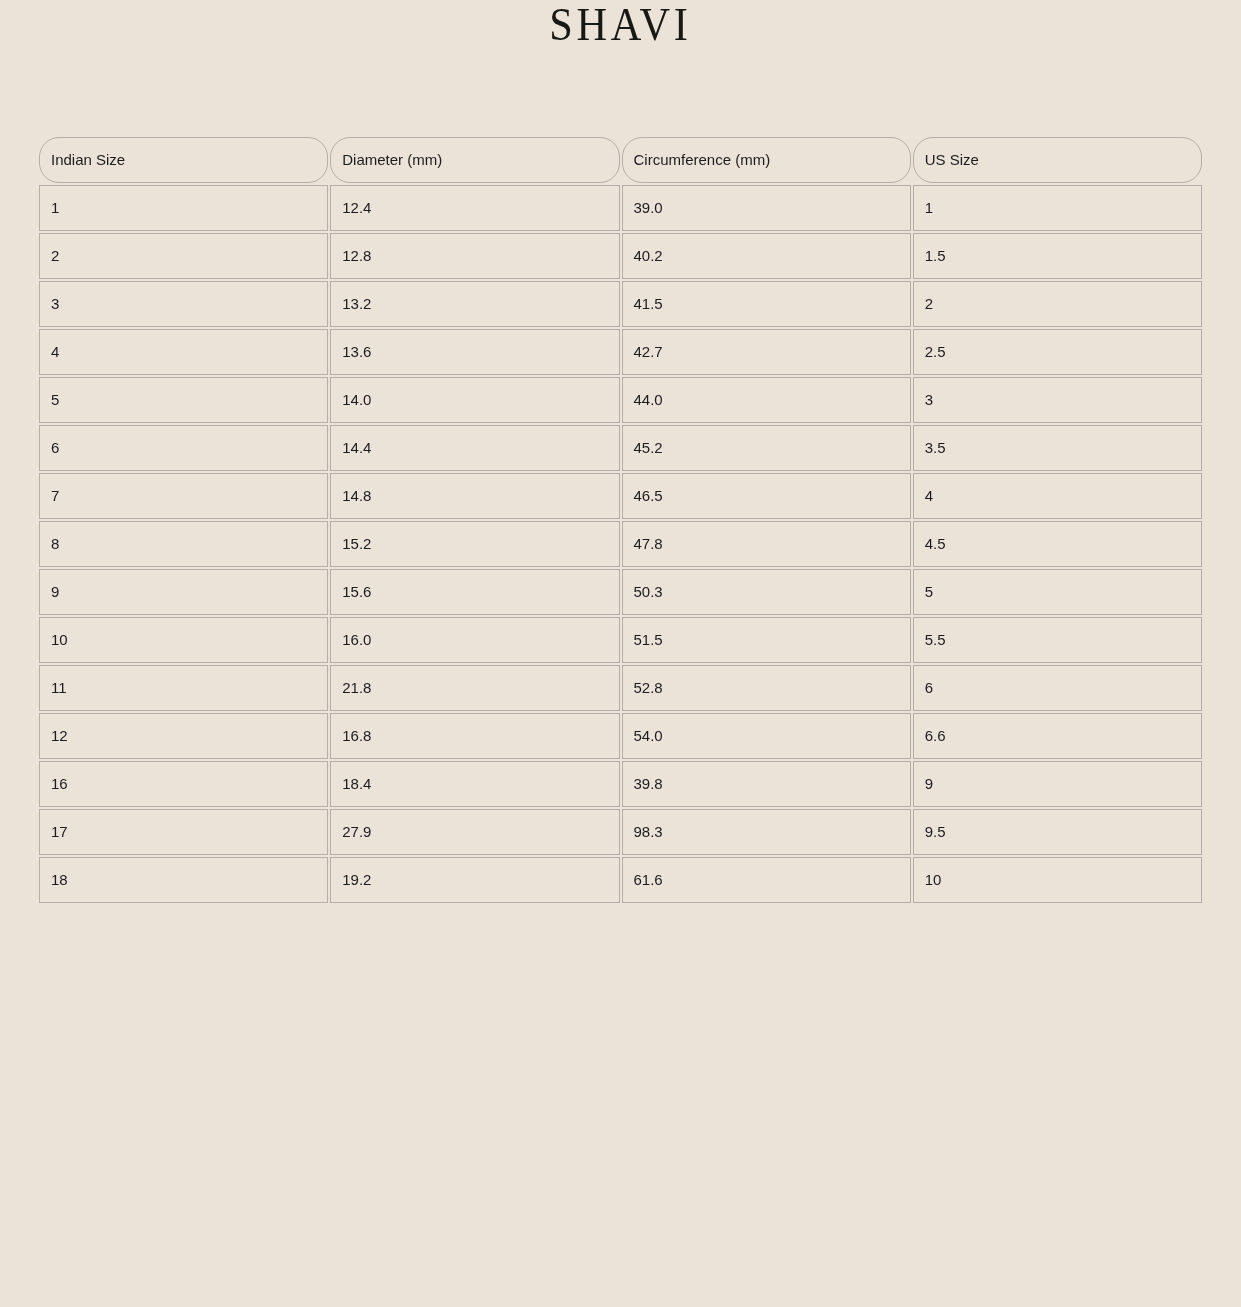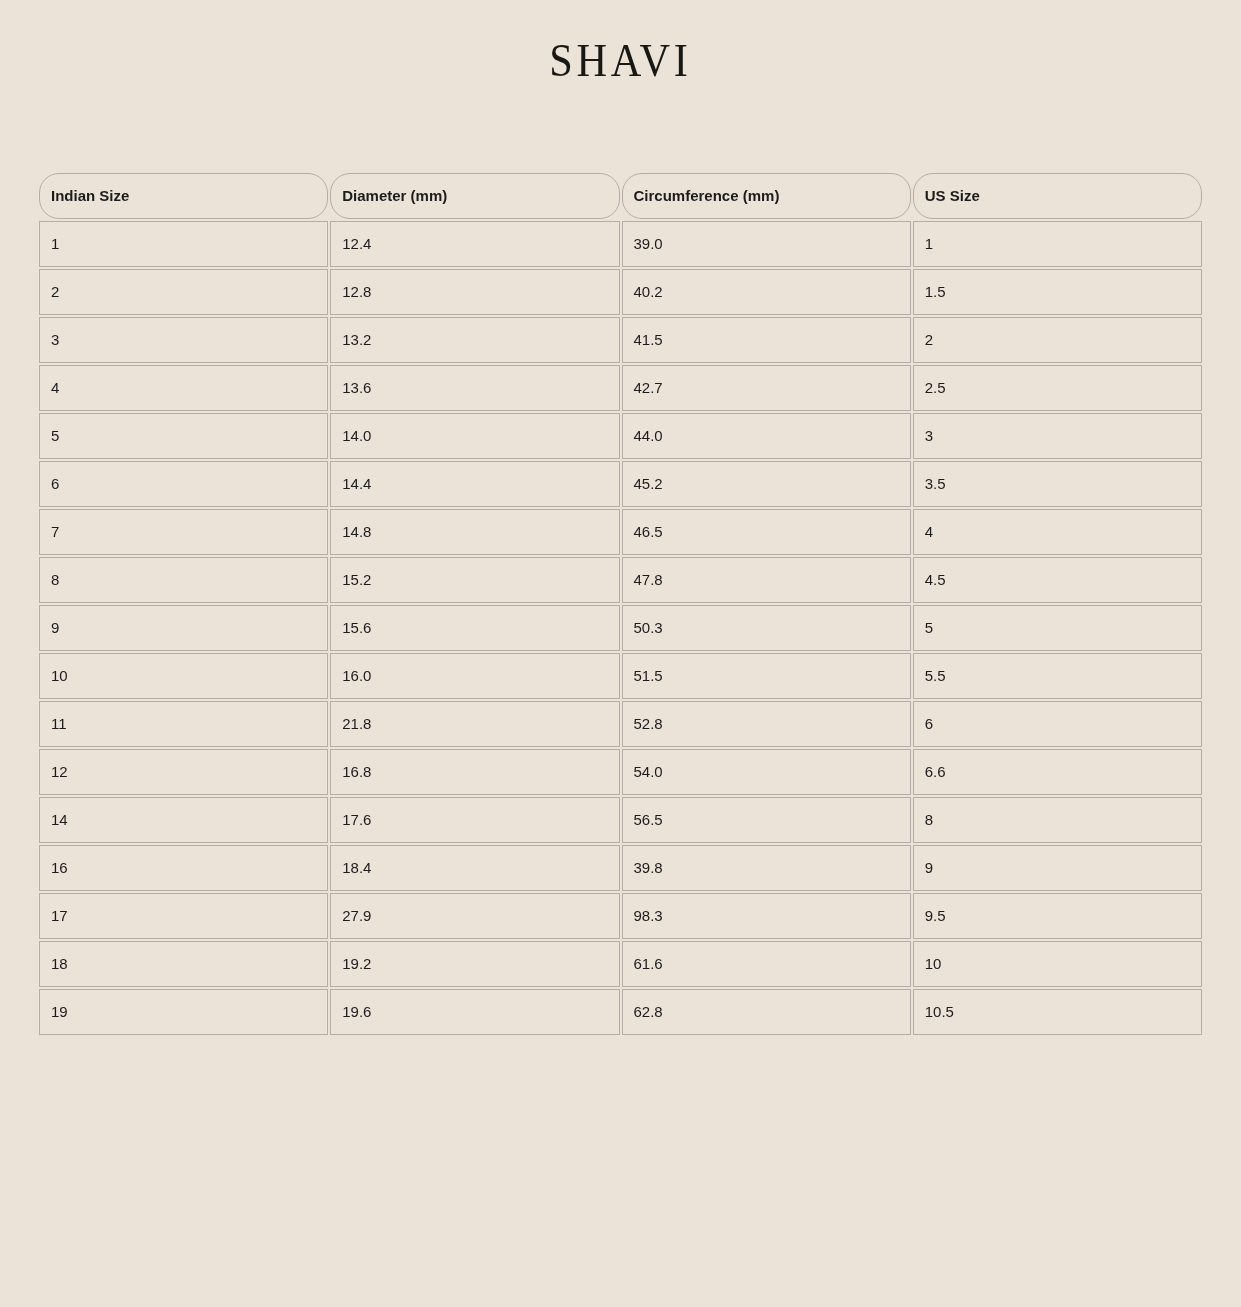--- a/index.html
+++ b/index.html
@@ -14,21 +14,20 @@
     color:var(--text);
     background:var(--bg);
   }
   .page{
     width:1241px;
     height:1307px;
     background:var(--bg);
     overflow:hidden;
   }
   .brand{
-    padding-top:36px;
     text-align:center;
   }
   .logo{
     display:inline-block;
     font-family:"Liberation Serif", "DejaVu Serif", serif;
     font-weight:normal;
     font-size:46px;
     line-height:1.1;
     letter-spacing:4px;
     color:#181814;
@@ -50,21 +49,21 @@
     border:1px solid var(--border);
     text-align:left;
     vertical-align:middle;
     font-size:15px;
     line-height:20px;
     padding:12px 11px;
     color:var(--text);
     background:var(--bg);
   }
   .size-table th{
-    font-weight:bold;
+    font-weight:normal;
     border-radius:20px;
   }
 </style>
 </head>
 <body>
 
 <div class="page">
   <header class="brand">
     <h1 class="logo">SHAVI</h1>
   </header>
@@ -145,45 +144,33 @@
             <td>52.8</td>
             <td>6</td>
           </tr>
           <tr>
             <td>12</td>
             <td>16.8</td>
             <td>54.0</td>
             <td>6.6</td>
           </tr>
           <tr>
-            <td>14</td>
-            <td>17.6</td>
-            <td>56.5</td>
-            <td>8</td>
-          </tr>
-          <tr>
             <td>16</td>
             <td>18.4</td>
             <td>39.8</td>
             <td>9</td>
           </tr>
           <tr>
             <td>17</td>
             <td>27.9</td>
             <td>98.3</td>
             <td>9.5</td>
           </tr>
           <tr>
             <td>18</td>
             <td>19.2</td>
             <td>61.6</td>
             <td>10</td>
           </tr>
-          <tr>
-            <td>19</td>
-            <td>19.6</td>
-            <td>62.8</td>
-            <td>10.5</td>
-          </tr>
         </tbody>
     </table>
   </main>
 </div>
 
 </body></html>

